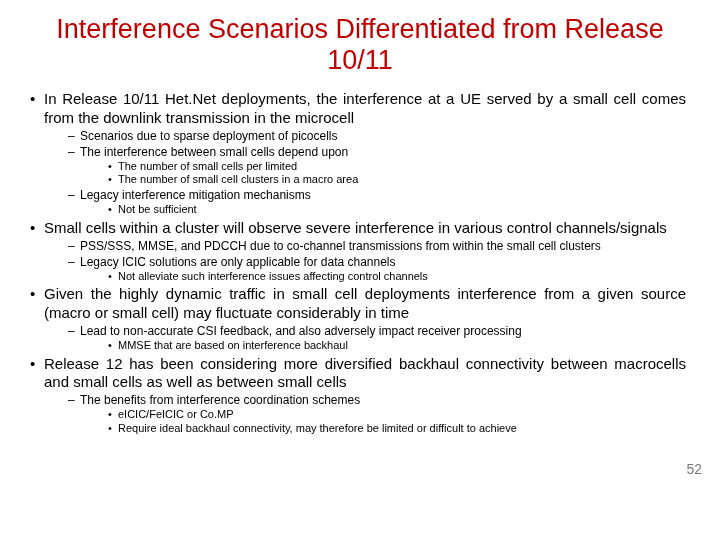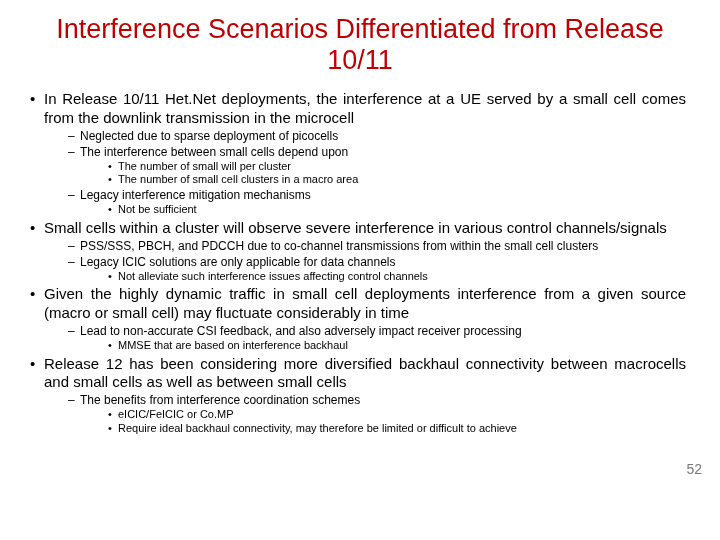--- a/index.html
+++ b/index.html
@@ -84,41 +84,41 @@
 
 <div class="slide">
 
   <h1 class="title">Interference Scenarios Differentiated from Release 10/11</h1>
 
   <ul class="lvl1">
 
     <li>
       <span>In Release 10/11 Het.Net deployments, the interference at a UE served by a small cell comes from the downlink transmission in the microcell</span>
       <ul class="lvl2">
-        <li>Neglected due to sparse deployment of picocells</li>
+        <li>Scenarios due to sparse deployment of picocells</li>
         <li>
           <span>The interference between small cells depend upon</span>
           <ul class="lvl3">
-            <li>The number of small will per cluster</li>
+            <li>The number of small cells per limited</li>
             <li>The number of small cell clusters in a macro area</li>
           </ul>
         </li>
         <li>
           <span>Legacy interference mitigation mechanisms</span>
           <ul class="lvl3">
             <li>Not be sufficient</li>
           </ul>
         </li>
       </ul>
     </li>
 
     <li>
       <span>Small cells within a cluster will observe severe interference in various control channels/signals</span>
       <ul class="lvl2">
-        <li>PSS/SSS, PBCH, and PDCCH due to co-channel transmissions from within the small cell clusters</li>
+        <li>PSS/SSS, MMSE, and PDCCH due to co-channel transmissions from within the small cell clusters</li>
         <li>
           <span>Legacy ICIC solutions are only applicable for data channels</span>
           <ul class="lvl3">
             <li>Not alleviate such interference issues affecting control channels</li>
           </ul>
         </li>
       </ul>
     </li>
 
     <li>

